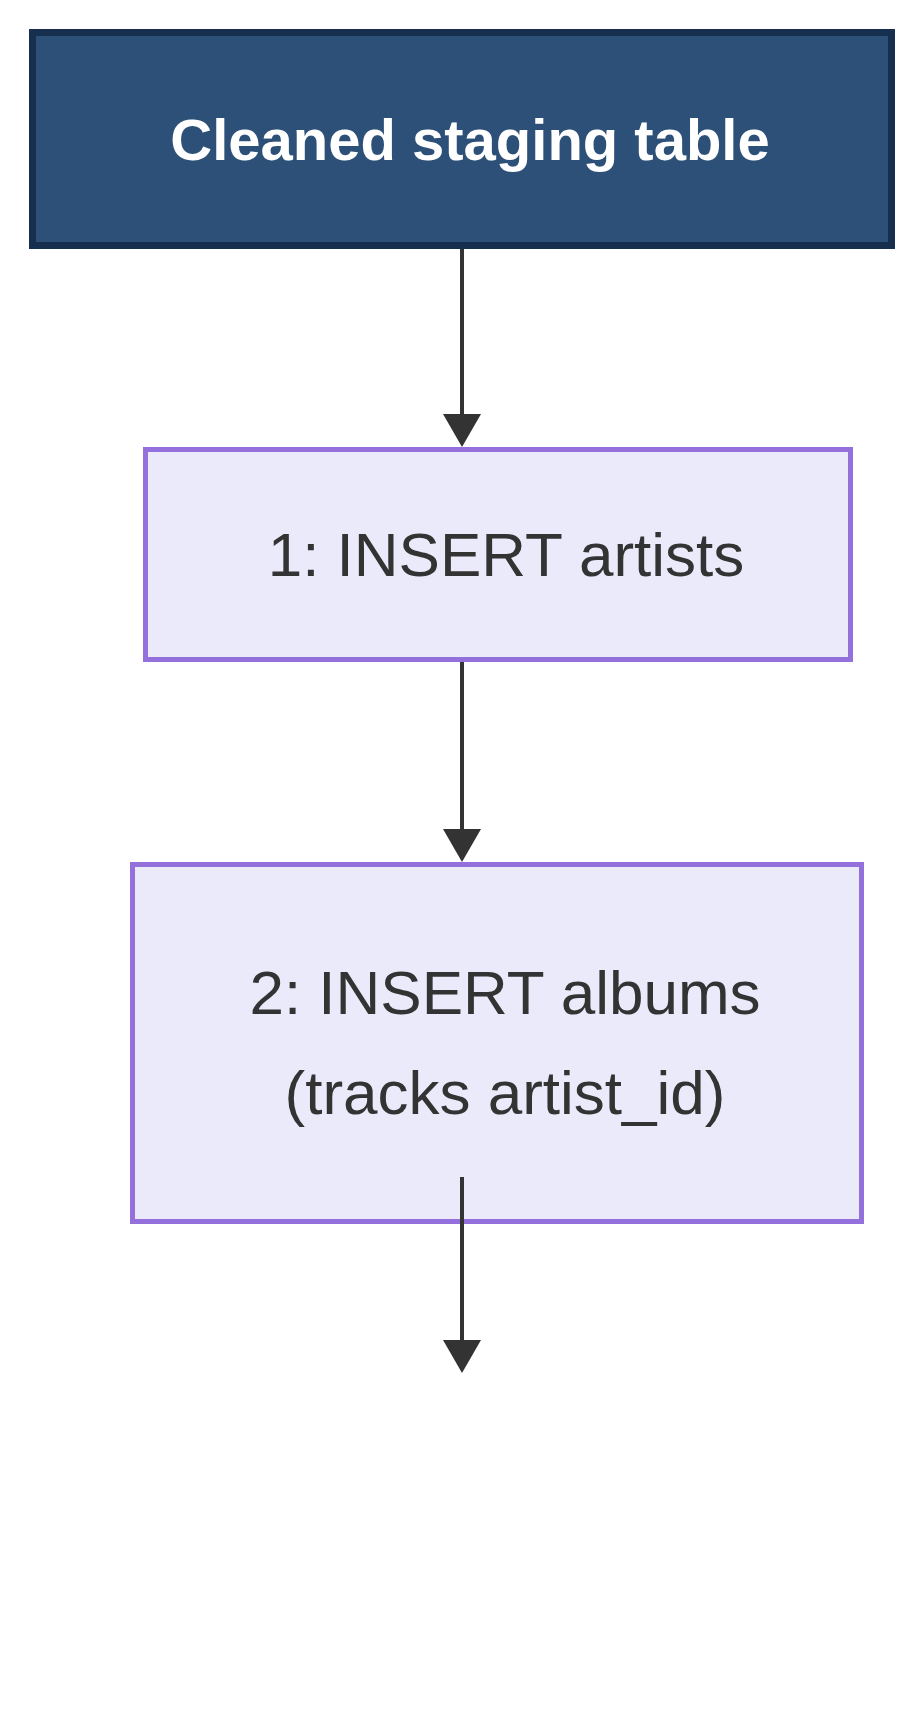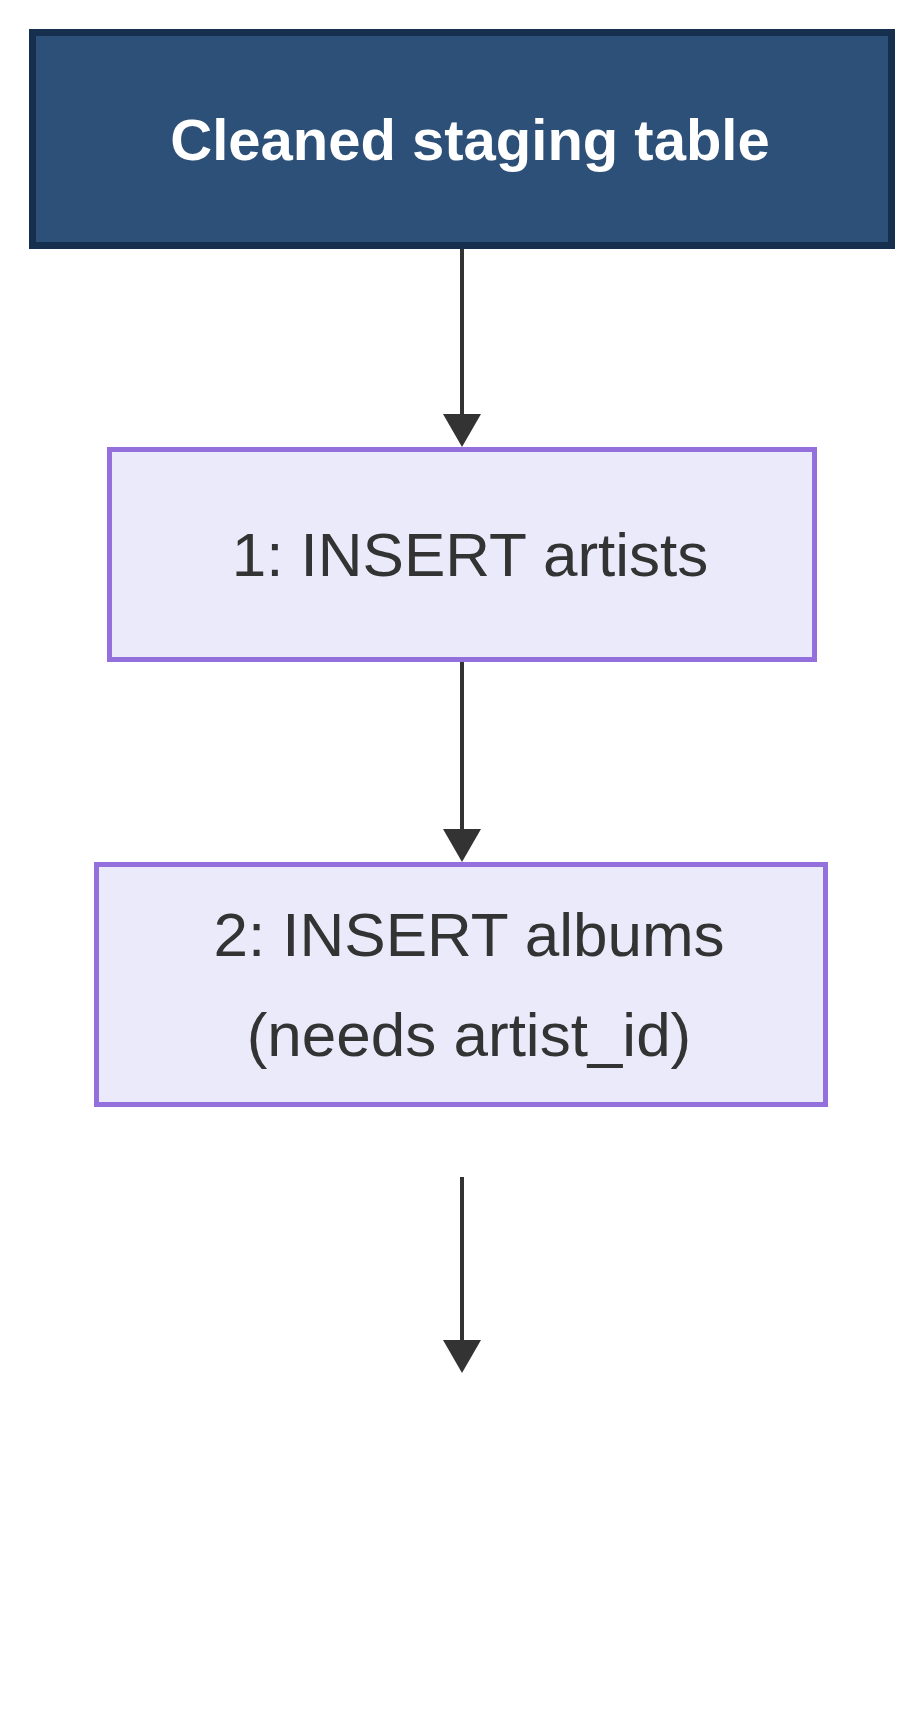--- a/index.html
+++ b/index.html
@@ -40,23 +40,24 @@
     font-size: 58px;
     font-weight: bold;
   }
   .node-step {
     background: var(--step-fill, #EAEAFB);
     border: 5px solid var(--step-border, #9370DB);
     color: var(--step-text, #333333);
     font-size: 62px;
     font-weight: normal;
     line-height: 100px;
+    margin-left: 36px;
   }
   .node-step1 { left: 107px; top: 447px; width: 710px; height: 215px; }
-  .node-step2 { left: 94px;  top: 862px;  width: 734px; height: 245px; }
+  .node-step2 { left: 94px;  top: 862px;  width: 734px; height: 362px; }
   .node-step3 { left: 92px;  top: 1373px; width: 738px; height: 314px; }
 
   .edge {
     position: absolute;
     left: 442px;
     width: 40px;
     color: var(--arrow, #333333);
   }
   .edge-1 { top: 249px;  height: 198px; }
   .edge-2 { top: 662px;  height: 200px; }
@@ -98,21 +99,21 @@
     <span class="label-line">1: INSERT artists</span>
   </div>
 
   <div class="edge edge-2">
     <div class="shaft"></div>
     <div class="head"></div>
   </div>
 
   <div class="node node-step node-step2">
     <span class="label-line">2: INSERT albums</span>
-    <span class="label-line">(needs artist_id)</span>
+    <span class="label-line">(tracks artist_id)</span>
   </div>
 
   <div class="edge edge-3">
     <div class="shaft"></div>
     <div class="head"></div>
   </div>
 
 
 </div>
 

